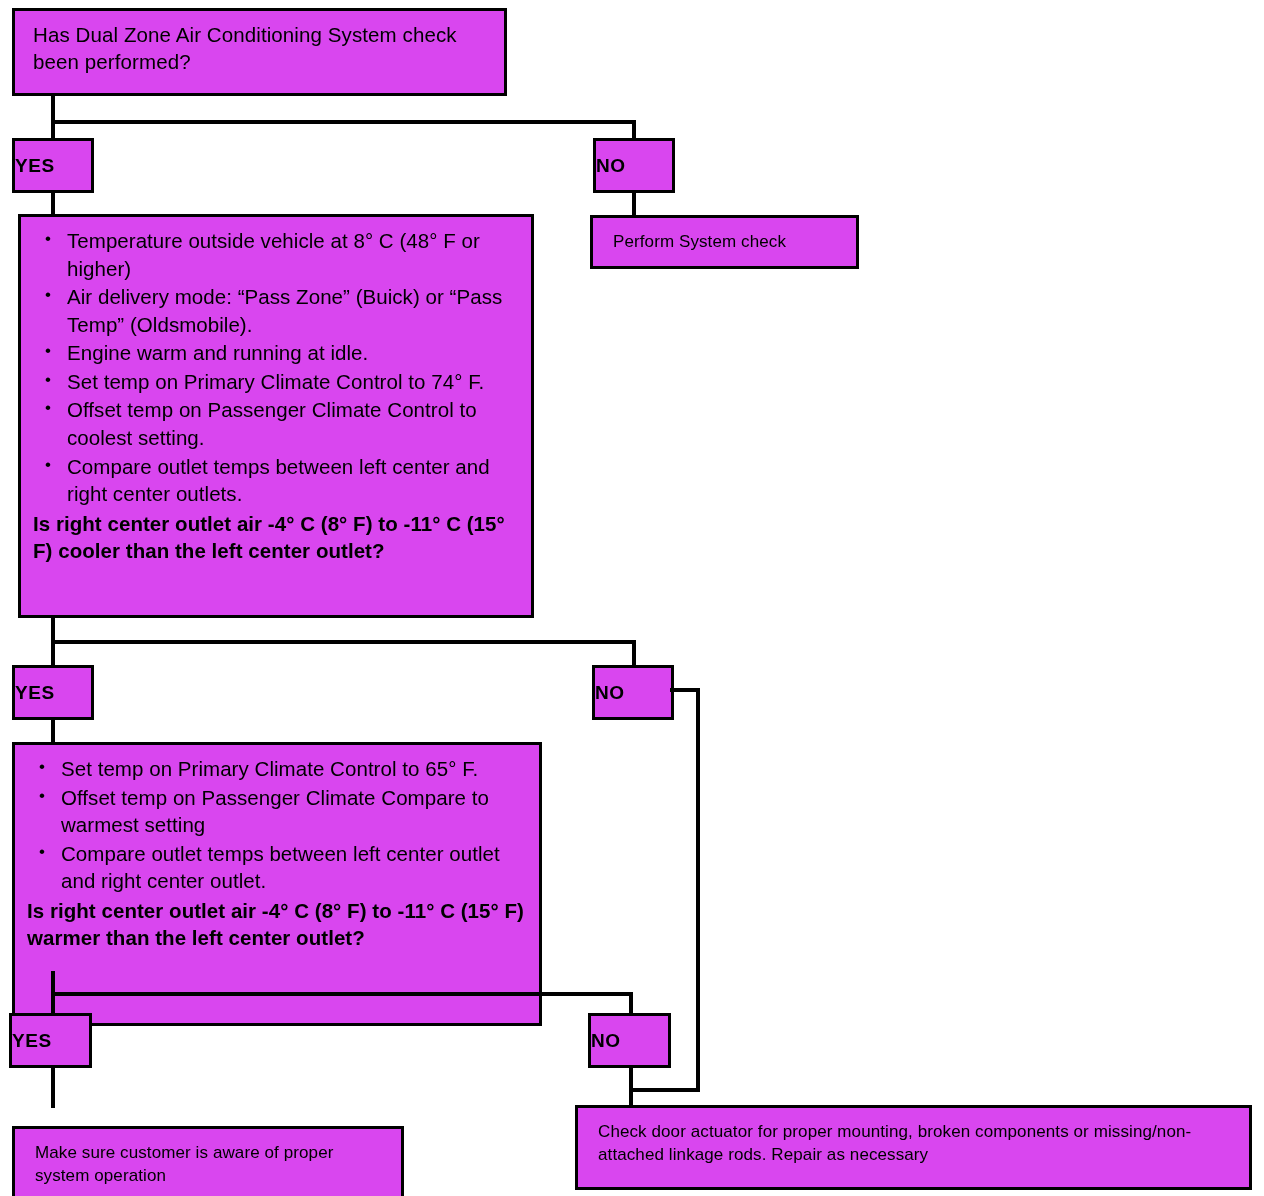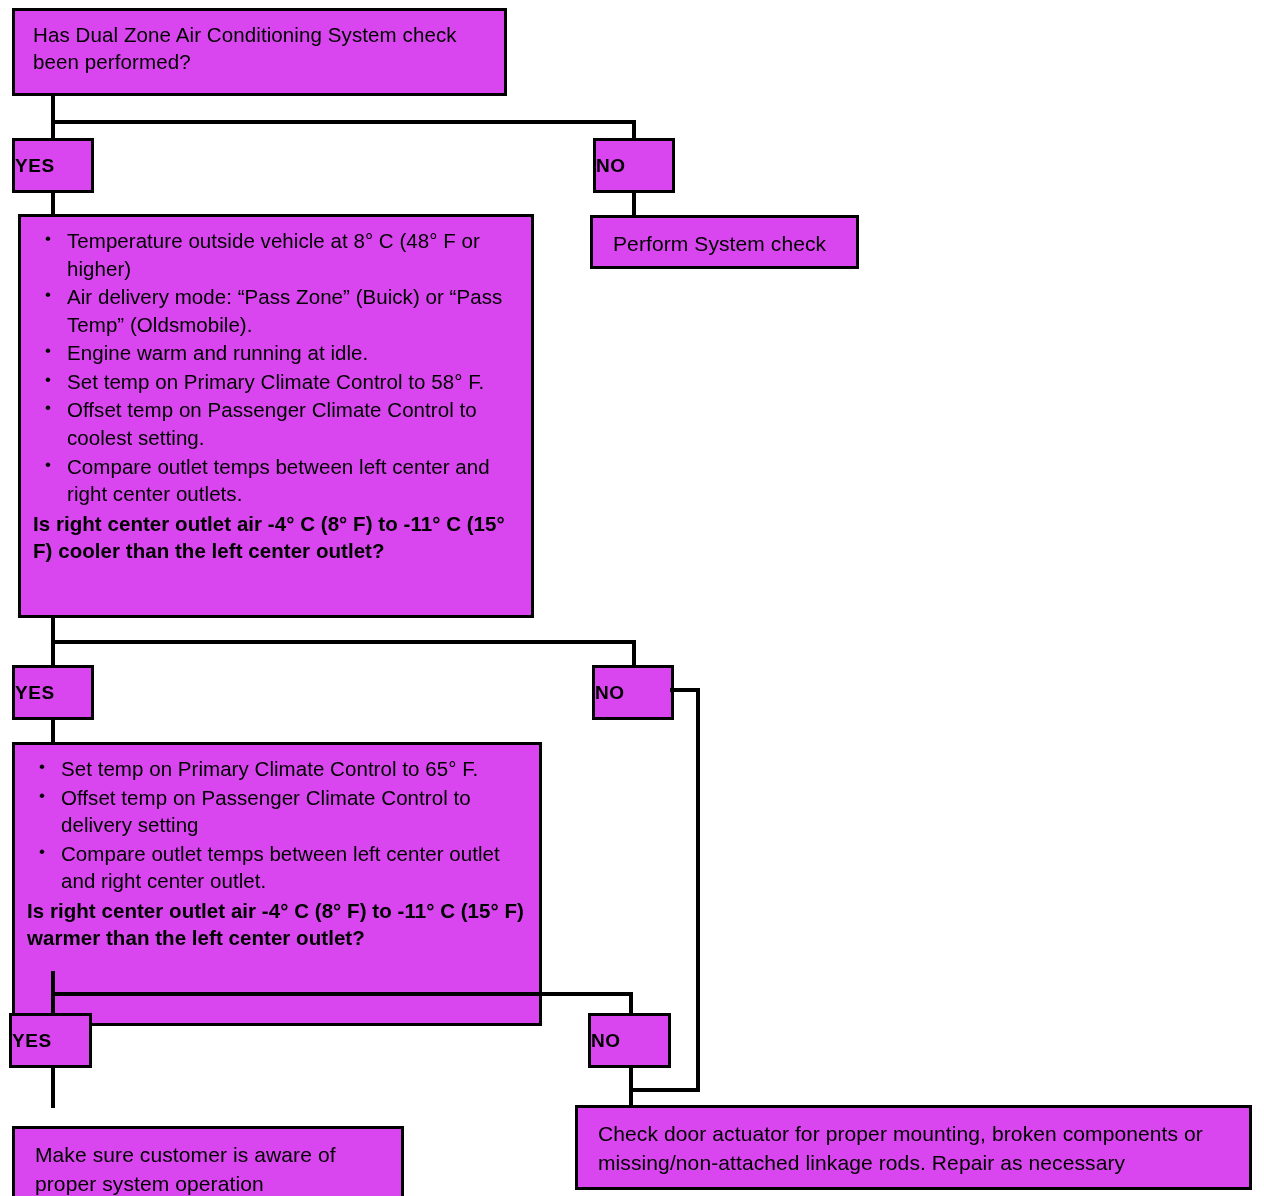--- a/index.html
+++ b/index.html
@@ -32,21 +32,21 @@
   }
   
   .box-question {
     padding: 10px 14px 8px 18px;
     font-size: 20.5px;
     line-height: 1.32;
     letter-spacing: 0.1px;
   }
   .box-process {
     padding: 12px 14px 10px 20px;
-    font-size: 21px;
+    font-size: 17px;
     line-height: 1.38;
     letter-spacing: 0.1px;
   }
   
   .box-answer {
     border-width: 3px;
     display: flex;
     align-items: center;
     font-size: 19px;
     font-weight: bold;
@@ -116,21 +116,21 @@
 
   <div class="node box-process" style="left:590px; top:215px; width:269px; height:54px;">
     <span class="node-text">Perform System check</span>
   </div>
 
   <div class="node criteria" style="left:12px; top:214px; width:516px; height:404px;margin-left:6px;">
     <ul>
       <li>Temperature outside vehicle at 8° C (48° F or higher)</li>
       <li>Air delivery mode: “Pass Zone” (Buick) or “Pass Temp” (Oldsmobile).</li>
       <li>Engine warm and running at idle.</li>
-      <li>Set temp on Primary Climate Control to 58° F.</li>
+      <li>Set temp on Primary Climate Control to 74° F.</li>
       <li>Offset temp on Passenger Climate Control to coolest setting.</li>
       <li>Compare outlet temps between left center and right center outlets.</li>
     </ul>
     <div class="tail">Is right center outlet air -4° C (8° F) to -11° C (15° F) cooler than the left center outlet?</div>
   </div>
 
   <div class="conn conn-v" style="left:51px; top:616px; height:28px;"></div>
   <div class="conn conn-h" style="left:51px; top:640px; width:585px;"></div>
   <div class="conn conn-v" style="left:51px; top:640px; height:26px;"></div>
   <div class="conn conn-v" style="left:632px; top:640px; height:26px;"></div>
@@ -144,21 +144,21 @@
 
   <div class="conn conn-v" style="left:51px; top:718px; height:25px;"></div>
 
   <div class="conn conn-h" style="left:670px; top:688px; width:30px;"></div>
   <div class="conn conn-v" style="left:696px; top:688px; height:404px;"></div>
   <div class="conn conn-h" style="left:629px; top:1088px; width:71px;"></div>
 
   <div class="node criteria" style="left:12px; top:742px; width:530px; height:284px;">
     <ul>
       <li>Set temp on Primary Climate Control to 65° F.</li>
-      <li>Offset temp on Passenger Climate Control to delivery setting</li>
+      <li>Offset temp on Passenger Climate Compare to warmest setting</li>
       <li>Compare outlet temps between left center outlet and right center outlet.</li>
     </ul>
     <div class="tail">Is right center outlet air -4° C (8° F) to -11° C (15° F) warmer than the left center outlet?</div>
   </div>
 
   <div class="conn conn-v" style="left:51px; top:971px; height:24px;"></div>
   <div class="conn conn-h" style="left:51px; top:992px; width:582px;"></div>
   <div class="conn conn-v" style="left:51px; top:992px; height:22px;"></div>
   <div class="conn conn-v" style="left:629px; top:992px; height:22px;"></div>
 

